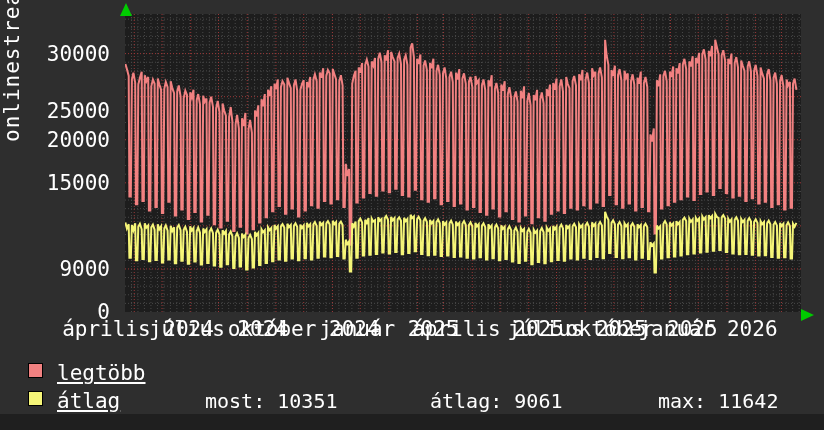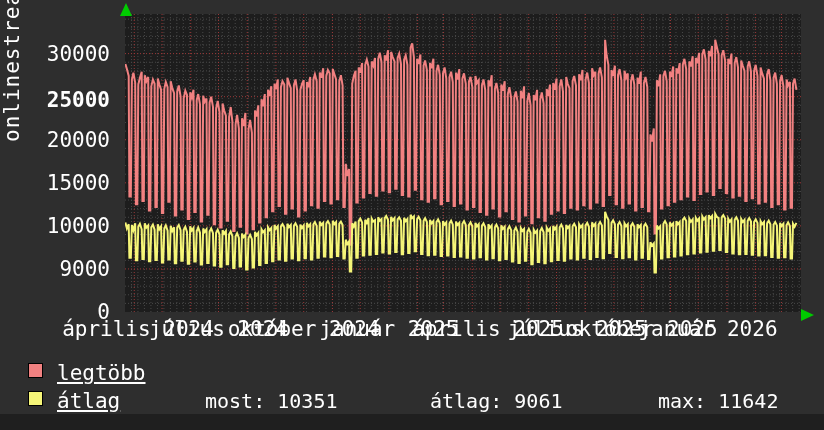--- a/index.html
+++ b/index.html
@@ -30,24 +30,23 @@
 </head>
 <body style="background: rgb(46, 46, 46);">
 
 <div id="vlabel-anchor">
   <span>onlinestream.live</span>
 </div>
 
 <div id="yticks">
     <div class="ytick" style="top: 301px;">0</div>
     <div class="ytick" style="top: 257.936px;">9000</div>
-    <div class="ytick" style="top: 214.873px;">10000</div>
     <div class="ytick" style="top: 171.809px;">15000</div>
     <div class="ytick" style="top: 128.746px;">20000</div>
-    <div class="ytick" style="top: 89px; font-weight: bold;">25000</div>
+    <div class="ytick" style="top: 100px;">25000</div>
     <div class="ytick" style="top: 42.6185px;">30000</div>
   </div>
 
 <svg id="plot" width="676" height="298" viewBox="0 0 676 298">
     <rect x="0" y="0" width="676" height="298" fill="#1d1d1d"></rect>
     <line x1="0" y1="289.3872832369942" x2="676" y2="289.3872832369942" stroke="#484848" stroke-width="1" stroke-dasharray="1 2"></line>
     <line x1="0" y1="280.77456647398844" x2="676" y2="280.77456647398844" stroke="#484848" stroke-width="1" stroke-dasharray="1 2"></line>
     <line x1="0" y1="272.16184971098266" x2="676" y2="272.16184971098266" stroke="#484848" stroke-width="1" stroke-dasharray="1 2"></line>
     <line x1="0" y1="263.5491329479769" x2="676" y2="263.5491329479769" stroke="#484848" stroke-width="1" stroke-dasharray="1 2"></line>
     <line x1="0" y1="246.32369942196533" x2="676" y2="246.32369942196533" stroke="#484848" stroke-width="1" stroke-dasharray="1 2"></line>

